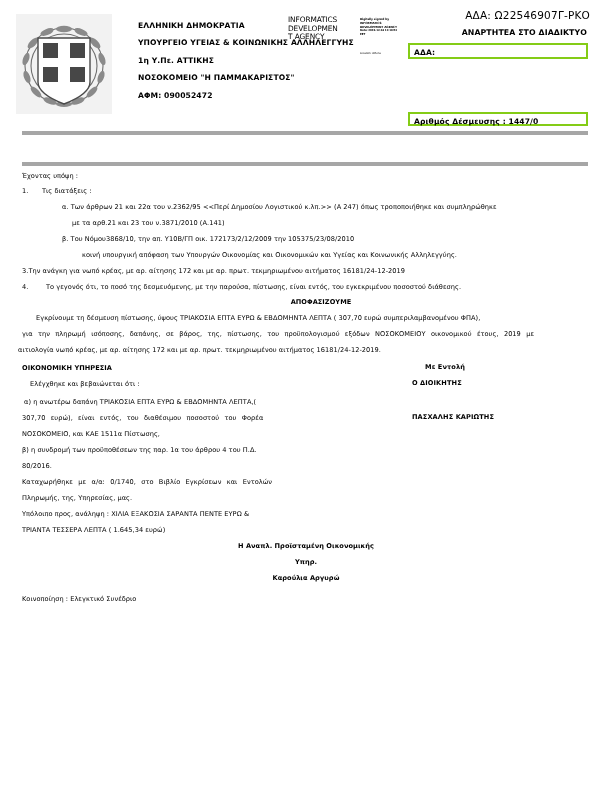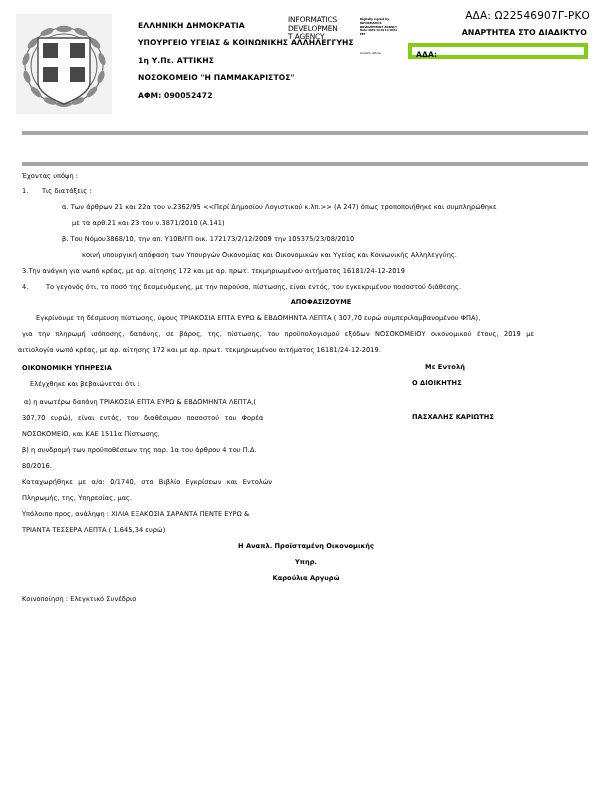--- a/index.html
+++ b/index.html
@@ -110,21 +110,21 @@
     right: 25px;
     top: 28px;
     font-size: 7.8px;
     font-weight: bold;
     letter-spacing: 0.1px;
     white-space: nowrap;
   }
 
   .box {
     position: absolute;
-    border: 4px solid #84cc16;
+    border: 2px solid #84cc16;
     box-sizing: border-box;
     font-size: 7.6px;
     font-weight: bold;
     padding: 2.5px 4px 2px 4px;
     background: #fff;
     white-space: nowrap;
     letter-spacing: 0.1px;
   }
   .box-ada   { left: 408px; top: 43px;  width: 180px; height: 16px; }
   .box-date  { left: 408px; top: 80px;  width: 180px; height: 14px; }
@@ -247,20 +247,21 @@
         <div class="sr-small">Date: 2019.12.24 11:18:53</div>
         <div class="sr-small">EET</div>
       </div>
       <div class="stamp-bottom">Location: Athens</div>
     </div>
 
     <div class="ada-code">ΑΔΑ: Ω22546907Γ-ΡΚΟ</div>
     <div class="anartitea">ΑΝΑΡΤΗΤΕΑ ΣΤΟ ΔΙΑΔΙΚΤΥΟ</div>
 
     <div class="box box-ada">ΑΔΑ:</div>
+    <div class="box box-desm">Αριθμός Δέσμευσης : 1447/0</div>
   </div>
 
   <div class="rule rule-top"></div>
   <div class="rule rule-bottom"></div>
 
   <div class="body-area">
 
     <div class="ln" style="left:22px; top:0px;">Έχοντας υπόψη :</div>
 
     <div class="ln" style="left:22px; top:15px;">1.</div>

